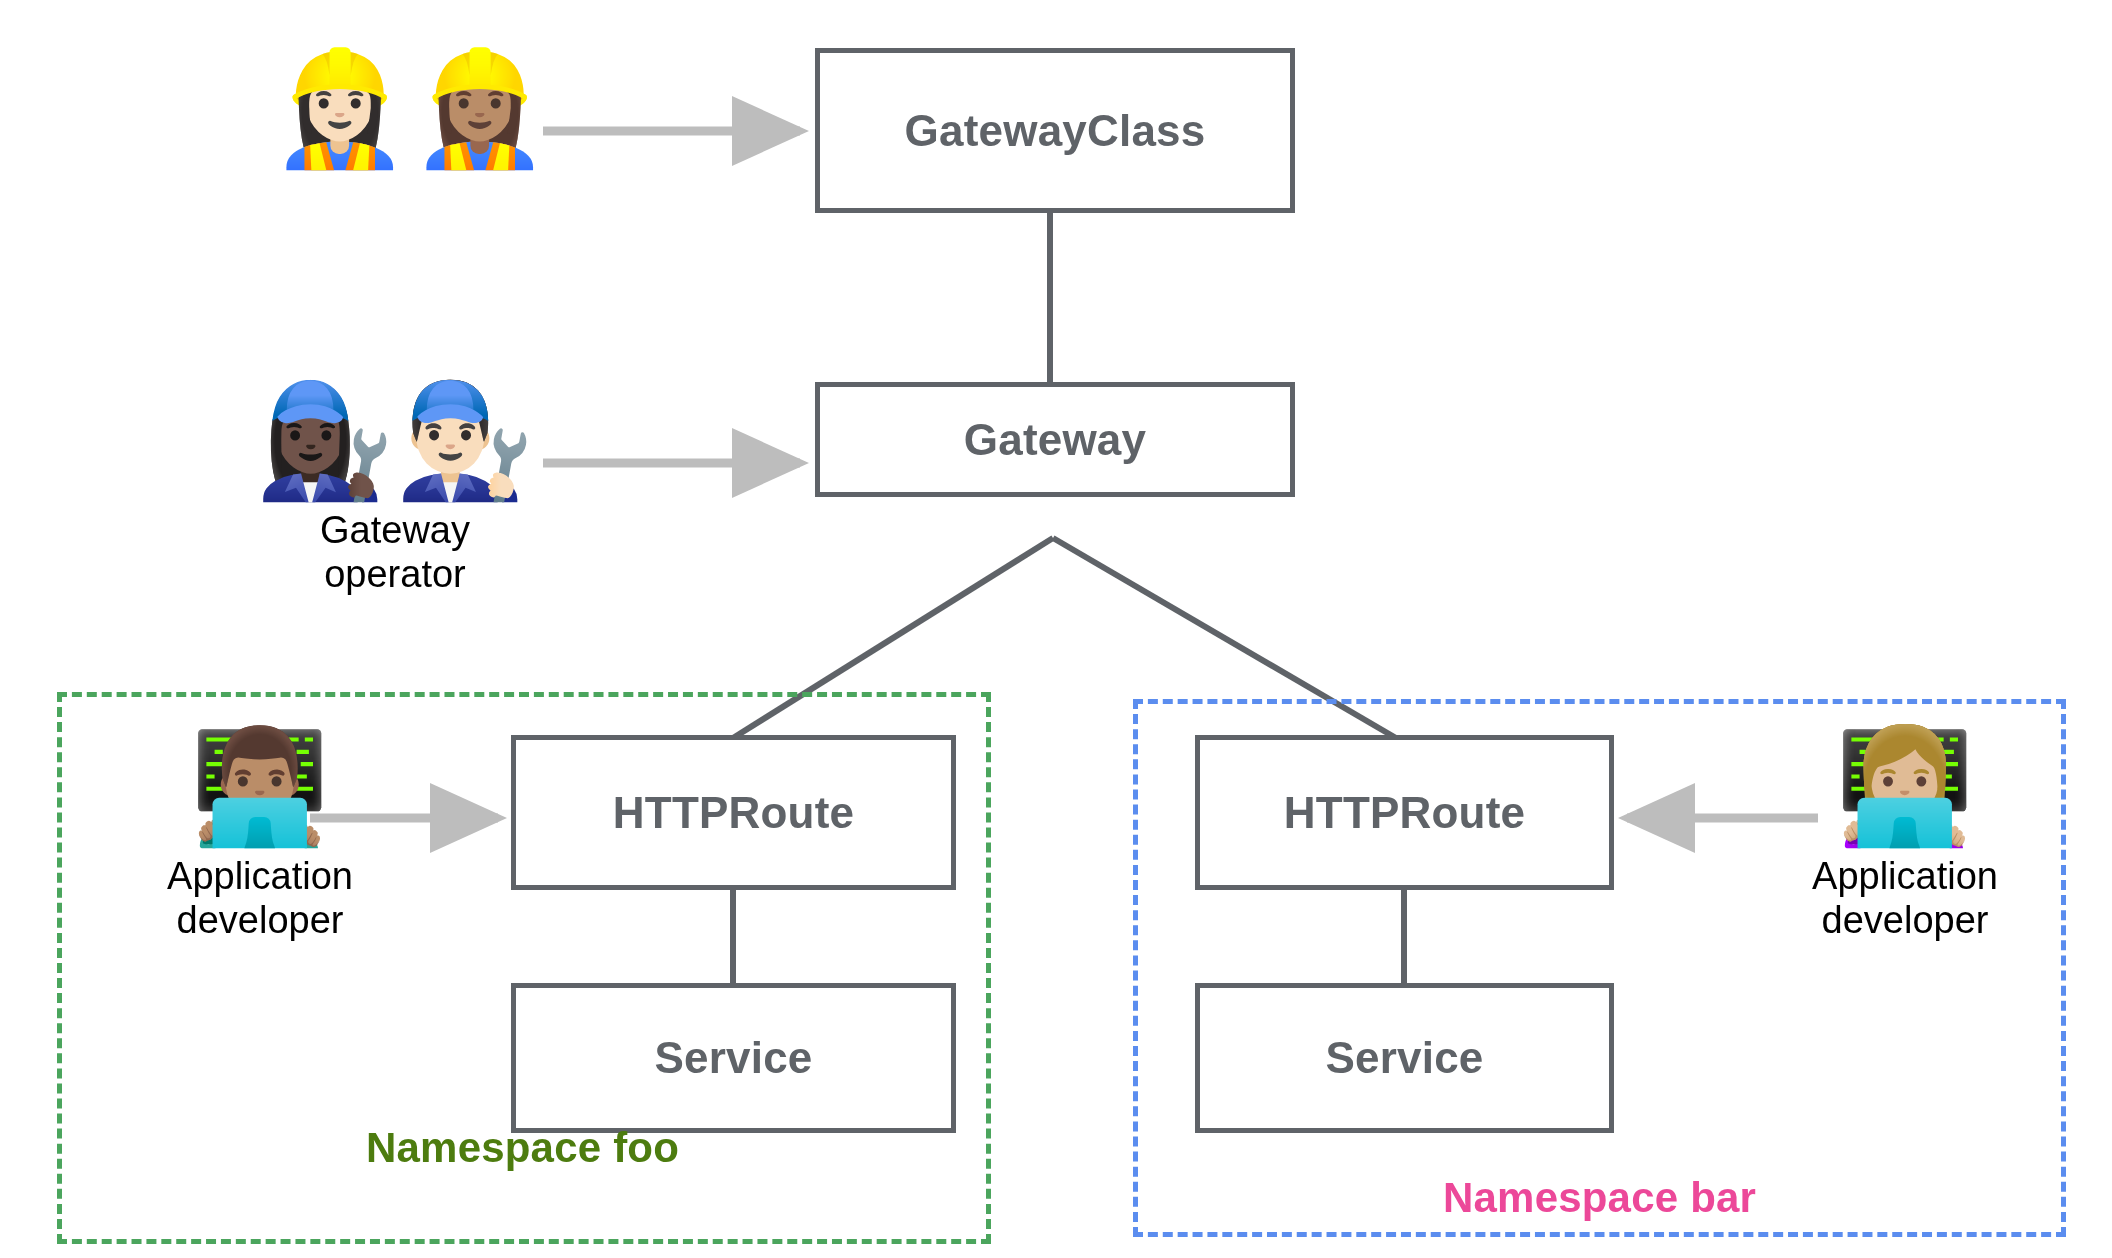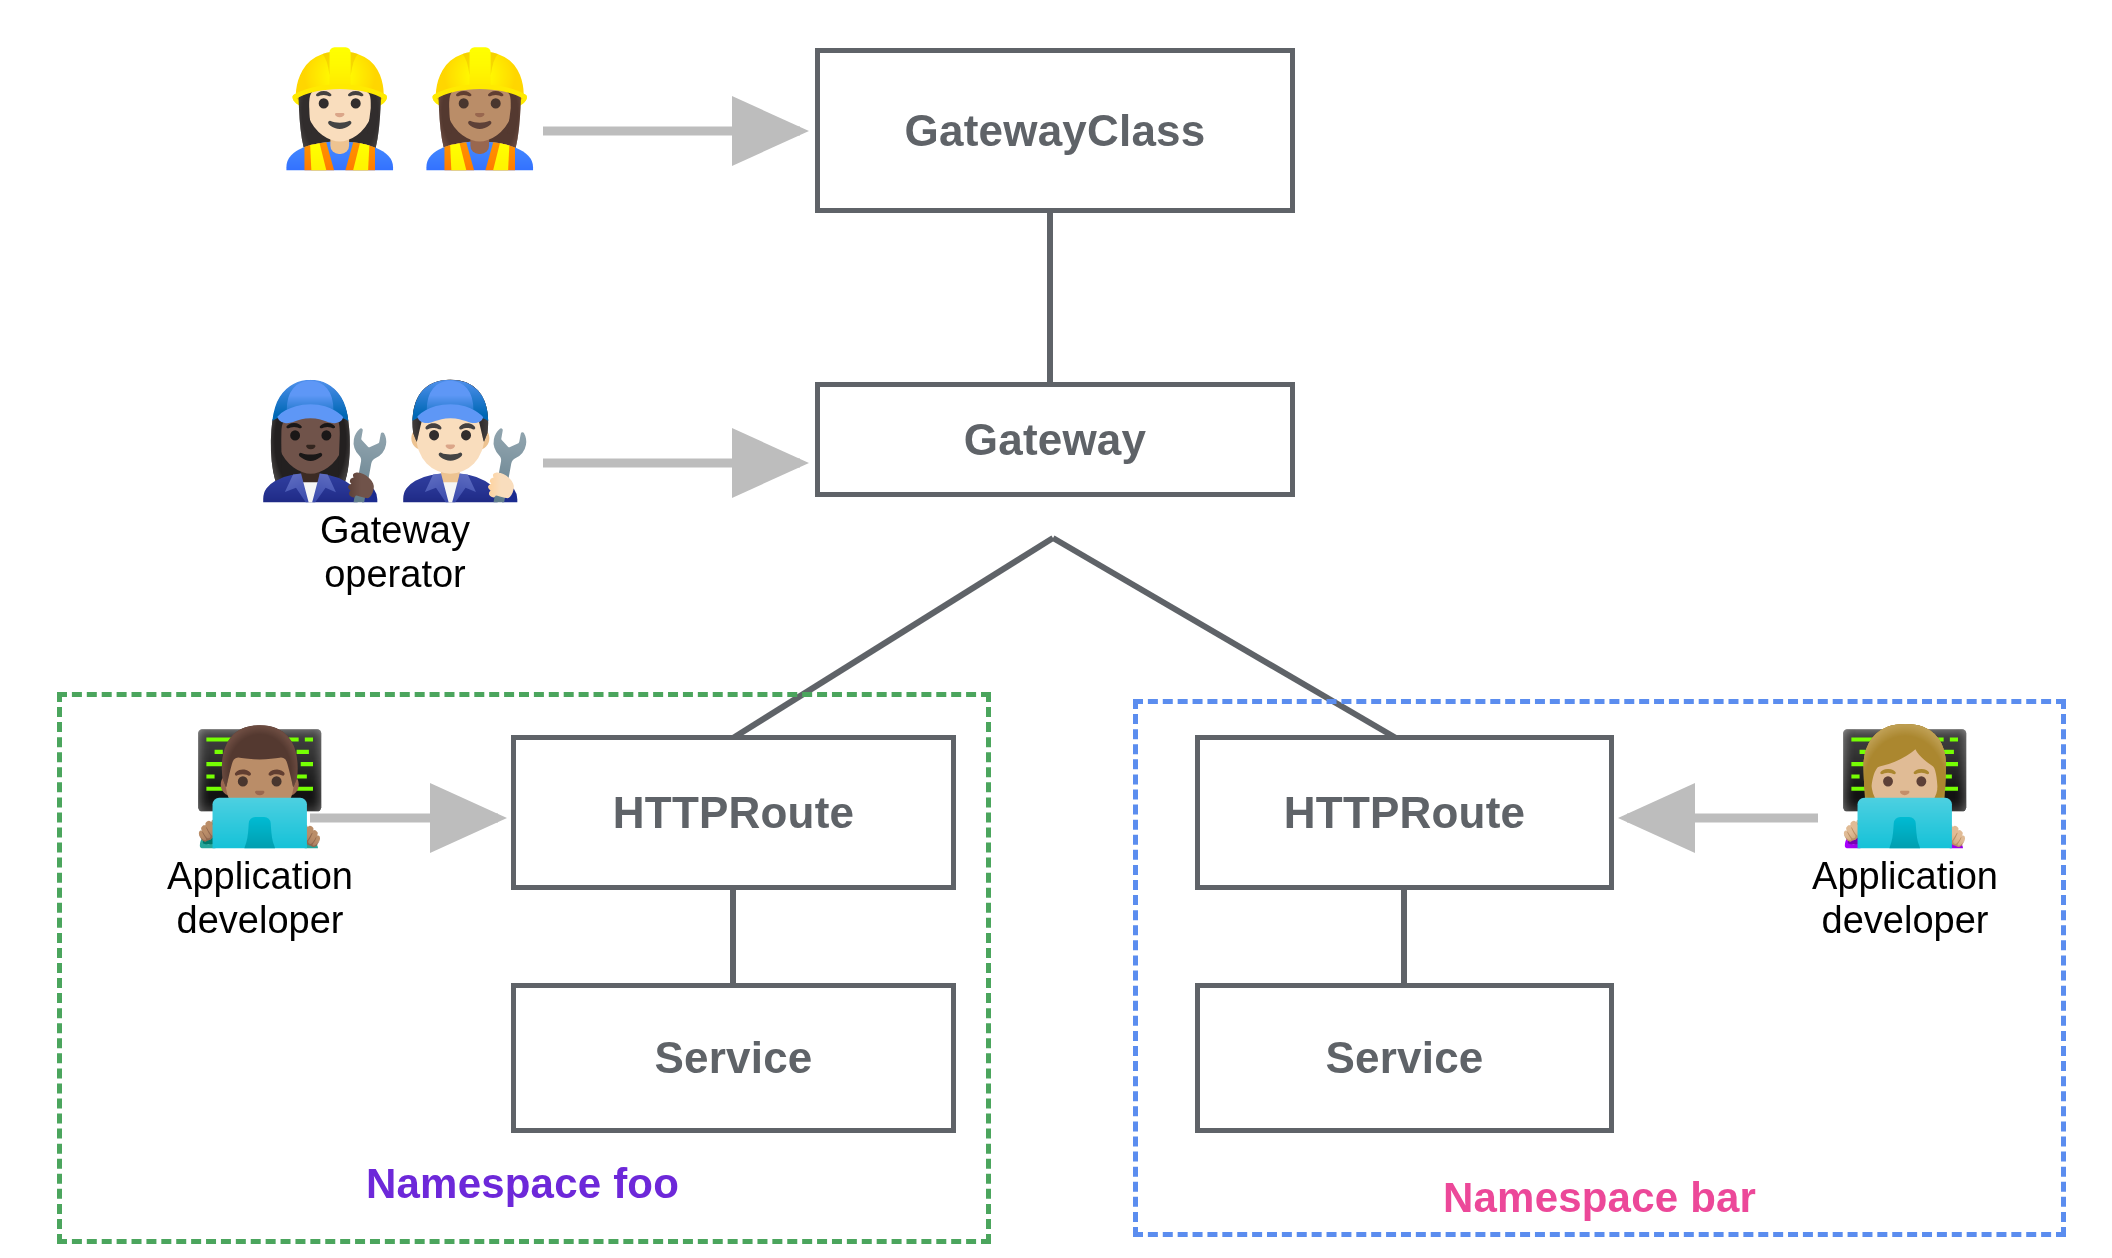--- a/index.html
+++ b/index.html
@@ -120,21 +120,21 @@
     <line x1="543" y1="131" x2="800" y2="131" stroke="#bdbdbd" stroke-width="9" marker-end="url(#arrowGrey)"></line>
 
     <line x1="543" y1="463" x2="800" y2="463" stroke="#bdbdbd" stroke-width="9" marker-end="url(#arrowGrey)"></line>
 
     <line x1="310" y1="818" x2="498" y2="818" stroke="#bdbdbd" stroke-width="9" marker-end="url(#arrowGrey)"></line>
 
     <line x1="1818" y1="818" x2="1627" y2="818" stroke="#bdbdbd" stroke-width="9" marker-end="url(#arrowGrey)"></line>
   </svg>
 
   <div class="ns-box" style="left:57px; top:692px; width:934px; height:552px; border-color:#4ba55d;"></div>
-  <div class="ns-label" style="left:366px; top:1160px; color:#6d28d9;">Namespace foo</div>
+  <div class="ns-label" style="left:366px; top:1124px; color:#4d7c0f;">Namespace foo</div>
 
   <div class="ns-box" style="left:1133px; top:699px; width:933px; height:538px; border-color:#5b8def;"></div>
   <div class="ns-label" style="left:1443px; top:1174px; color:#ec4899;">Namespace bar</div>
 
   <div class="res-box" style="left:815px; top:48px; width:480px; height:165px;">
     <span class="res-label">GatewayClass</span>
   </div>
 
   <div class="res-box" style="left:815px; top:382px; width:480px; height:115px;">
     <span class="res-label">Gateway</span>

